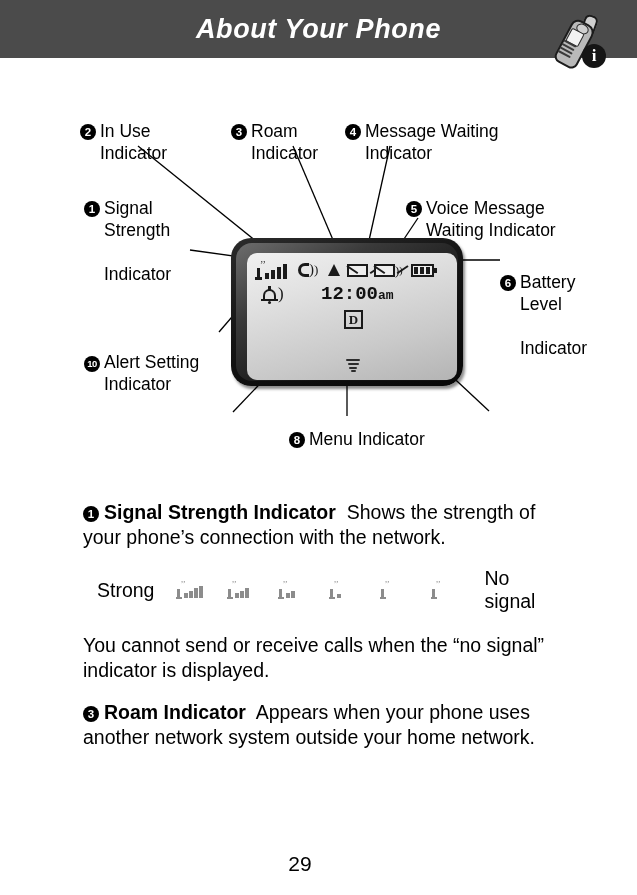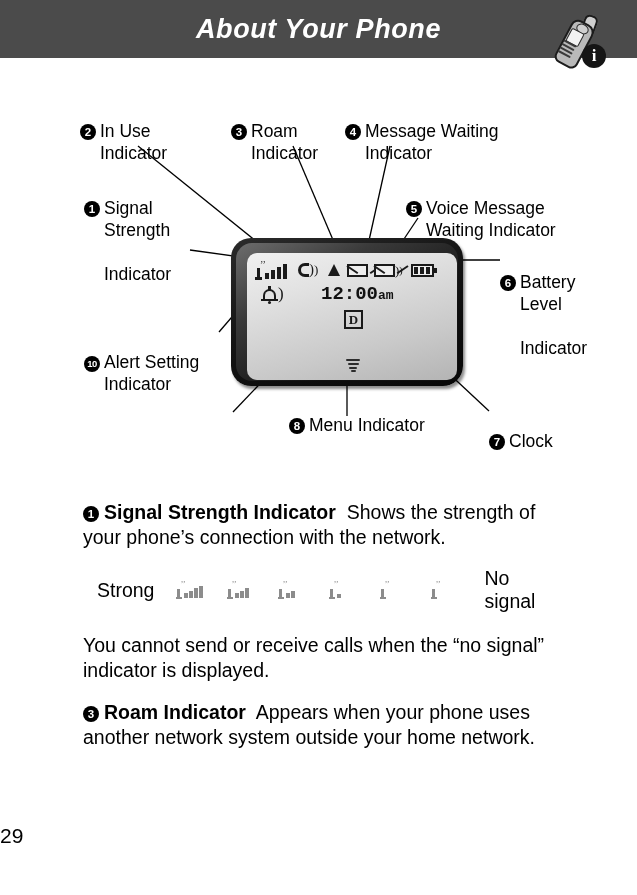--- a/index.html
+++ b/index.html
@@ -390,23 +390,23 @@
     position: absolute; left: 4px; top: -1px;
     font-size: 9px; line-height: 9px; color: #8c8c8c;
     font-family: "Liberation Serif", serif;
   }
   .scale-ico .bar {
     position: absolute; bottom: 1px; width: 3.5px; background: #8c8c8c;
   }
 
   #page-number {
     position: absolute;
-    left: 0; top: 824px;
+    left: 0; top: 852px;
     width: 600px;
-    text-align: left;
+    text-align: center;
     font-size: 21px;
     color: #000;
     font-family: "Liberation Sans", sans-serif;
   }
 </style>
 </head>
 <body>
 
 <div id="header-bar">
   <div id="header-title">About Your Phone</div>
@@ -483,27 +483,24 @@
     <span class="num">5</span><span class="txt">Voice Message</span>
     <span class="cont">Waiting Indicator</span>
   </div>
 
   <div class="callout indented" style="left:500px; top:191px;">
     <span class="num">6</span><span class="txt">Battery</span>
     <span class="cont">Level</span>
     <span class="cont">Indicator</span>
   </div>
 
-  <div class="callout" style="left:289px; top:334px;">
+  <div class="callout" style="left:289px; top:348px;">
     <span class="num">8</span><span class="txt">Menu Indicator</span>
   </div>
 
-  <div class="callout" style="left:489px; top:350px;">
-    <span class="num">7</span><span class="txt">Clock</span>
-  </div>
 
   <div id="phone-display">
     <div id="phone-bezel">
       <div id="phone-bezel-inner">
         <div id="phone-lcd">
 
           <div id="lcd-statusbar">
 
             <div class="si icon-signal">
               <div class="mast"></div>

